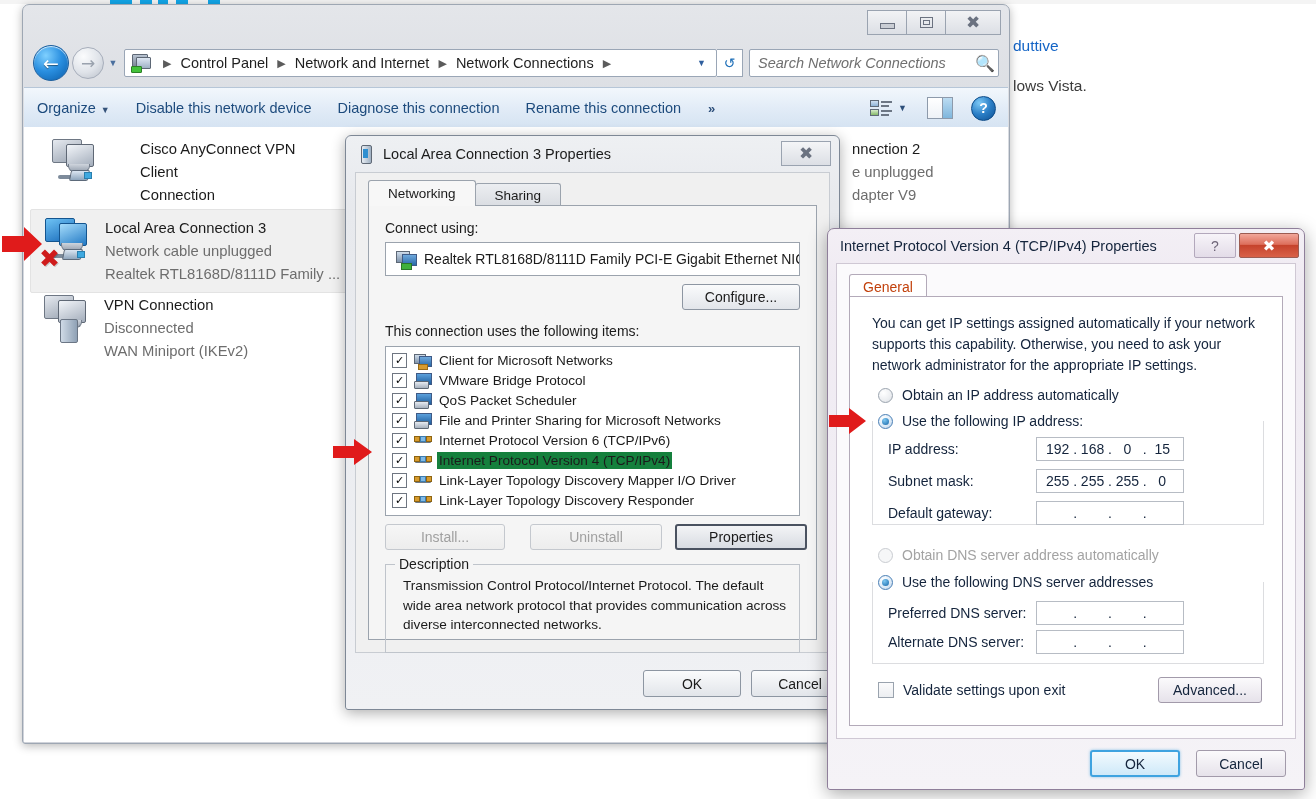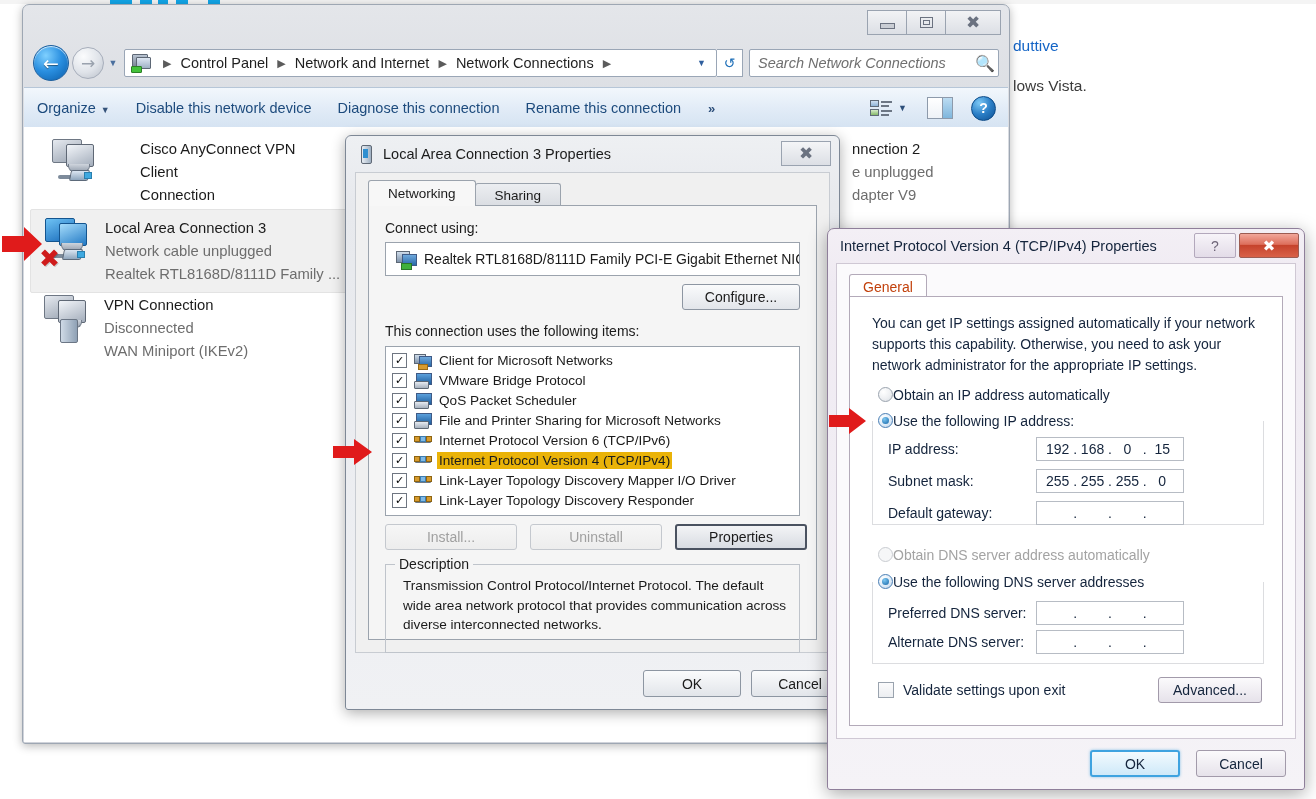--- a/index.html
+++ b/index.html
@@ -154,42 +154,42 @@
   #nic-icon .m2{position:absolute;left:6px;top:3px;width:13px;height:10px;border:1px solid #3f5a86;background:linear-gradient(180deg,#6fa9dd,#2a6aa8);}
   #nic-icon .g{position:absolute;left:5px;top:12px;width:9px;height:5px;background:#3fb03a;border:1px solid #2a7727;}
   #nic-text{font-size:14px;color:#1b1b1b;white-space:nowrap;}
   #configure-btn{position:absolute;right:16px;top:78px;width:118px;height:26px;
     border:1px solid #8d96a2;border-radius:3px;background:linear-gradient(180deg,#fafbfc,#e2e5ea);
     font-size:14px;color:#1b1b1b;display:flex;align-items:center;justify-content:center;box-sizing:border-box;}
   #uses-items-lbl{position:absolute;left:16px;top:117px;}
   #items-list{position:absolute;left:16px;top:140px;right:16px;height:170px;background:#fff;border:1px solid #9ba3ad;
     box-sizing:border-box;padding:3px 0;overflow:hidden;}
   .item-row{height:20px;display:flex;align-items:center;padding-left:6px;}
-  .item-row.sel .item-label{background:#eab308;}
+  .item-row.sel .item-label{background:#15803d;}
   .cb{width:13px;height:13px;border:1px solid #6f7681;background:#fff;flex:0 0 auto;
     display:flex;align-items:center;justify-content:center;font-size:11px;color:#000;line-height:1;
     font-family:"DejaVu Sans",sans-serif;}
   .item-ico{width:18px;height:15px;margin:0 5px 0 7px;position:relative;flex:0 0 auto;}
   .ii-client .a{position:absolute;left:0;top:1px;width:10px;height:8px;border:1px solid #5d6775;background:linear-gradient(180deg,#cfdcea,#8195ac);}
   .ii-client .b{position:absolute;left:5px;top:3px;width:11px;height:9px;border:1px solid #3f5a86;background:linear-gradient(180deg,#6fa9dd,#2a6aa8);}
   .ii-client .c{position:absolute;left:4px;top:11px;width:8px;height:4px;background:#d79b2d;border:1px solid #9a6b14;}
   .ii-mon .a{position:absolute;left:2px;top:0;width:14px;height:10px;border:1px solid #3f5a86;background:linear-gradient(180deg,#5ba0db,#1f5f9f);}
   .ii-mon .b{position:absolute;left:0;top:8px;width:13px;height:6px;border:1px solid #5d6775;border-radius:1px;
      background:linear-gradient(180deg,#e7ebf1,#a6b1bf);}
   .ii-proto .bar{position:absolute;left:1px;top:7px;width:16px;height:3px;background:#6e7a88;border-radius:1px;}
   .ii-proto .n1,.ii-proto .n2,.ii-proto .n3{position:absolute;top:3px;width:4px;height:4px;background:#d79b2d;border:1px solid #8d6412;}
   .ii-proto .n1{left:0;}
   .ii-proto .n2{left:6px;background:#7fb9e6;border-color:#3d7db0;}
   .ii-proto .n3{left:12px;}
   .item-label{font-size:13.6px;color:#1b1b1b;white-space:nowrap;padding:0 2px;line-height:17px;}
   .dlgbtn{border:1px solid #8d96a2;border-radius:3px;background:linear-gradient(180deg,#fafbfc,#e2e5ea);
     font-size:14px;color:#1b1b1b;display:flex;align-items:center;justify-content:center;box-sizing:border-box;}
   .dlgbtn.disabled{color:#a0a0a0;background:linear-gradient(180deg,#f6f6f6,#ededed);border-color:#c4c8ce;}
   .dlgbtn.default{border:2px solid #4a5260;background:linear-gradient(180deg,#f3f4f6,#d8dce2);}
-  #install-btn{position:absolute;left:16px;top:318px;width:132px;height:26px;}
+  #install-btn{position:absolute;left:16px;top:318px;width:120px;height:26px;}
   #uninstall-btn{position:absolute;left:161px;top:318px;width:132px;height:26px;}
   #properties-btn{position:absolute;left:306px;top:318px;width:132px;height:26px;}
   #desc-group{position:absolute;left:16px;top:358px;right:16px;height:89px;border:1px solid #bfc4cb;box-sizing:border-box;}
   #desc-legend{position:absolute;left:26px;top:350px;background:#f5f5f5;padding:0 4px;font-size:14px;color:#1b1b1b;}
   #desc-text{position:absolute;left:34px;top:370px;right:28px;font-size:13.6px;color:#1b1b1b;line-height:1.45;}
   #lac3-ok{position:absolute;left:297px;bottom:12px;width:98px;height:27px;}
   #lac3-cancel{position:absolute;left:405px;bottom:12px;width:98px;height:27px;}
 
   
   #ipv4-dialog{position:absolute;left:827px;top:228px;width:478px;height:562px;
@@ -213,21 +213,21 @@
   #ipv4-panel{position:absolute;left:12px;top:32px;right:12px;bottom:12px;background:#fff;
     border:1px solid #b3aab9;box-sizing:border-box;}
   #ipv4-intro{position:absolute;left:22px;top:16px;right:18px;font-size:14px;color:#14243c;line-height:1.5;}
   .radio{width:15px;height:15px;border-radius:50%;border:1px solid #9aa3ae;flex:0 0 auto;
     background:radial-gradient(circle at 35% 30%,#ffffff 0%,#eceef1 60%,#d7dbe0 100%);
     display:flex;align-items:center;justify-content:center;box-sizing:border-box;}
   .radio.on{border-color:#4a7fb5;background:radial-gradient(circle at 35% 30%,#ffffff 0%,#dfecf8 55%,#b9cfe5 100%);}
   .radio.on:after{content:"";width:7px;height:7px;border-radius:50%;
     background:radial-gradient(circle at 35% 30%,#7ec8f2,#1465a8);}
   .radio.dim{border-color:#c9ccd1;background:#f6f7f8;}
-  .rrow{position:absolute;display:flex;align-items:flex-start;gap:0;}
+  .rrow{position:absolute;display:flex;align-items:flex-end;gap:9px;}
   .rlabel{font-size:14px;color:#14243c;white-space:nowrap;}
   .rlabel.dim{color:#a3a3a3;}
   #r-auto-ip{left:28px;top:90px;}
   #r-static-ip{left:28px;top:116px;}
   #ipgroup{position:absolute;left:22px;top:124px;right:18px;height:104px;border:1px solid #dcdde0;
     border-top:none;box-sizing:border-box;}
   #ipgroup-top{position:absolute;left:22px;top:124px;right:18px;height:1px;}
   .fieldrow{position:absolute;display:flex;align-items:center;}
   .flabel{font-size:14px;color:#14243c;width:148px;}
   .fbox{width:148px;height:24px;border:1px solid #b7bcc4;background:#fff;box-sizing:border-box;

